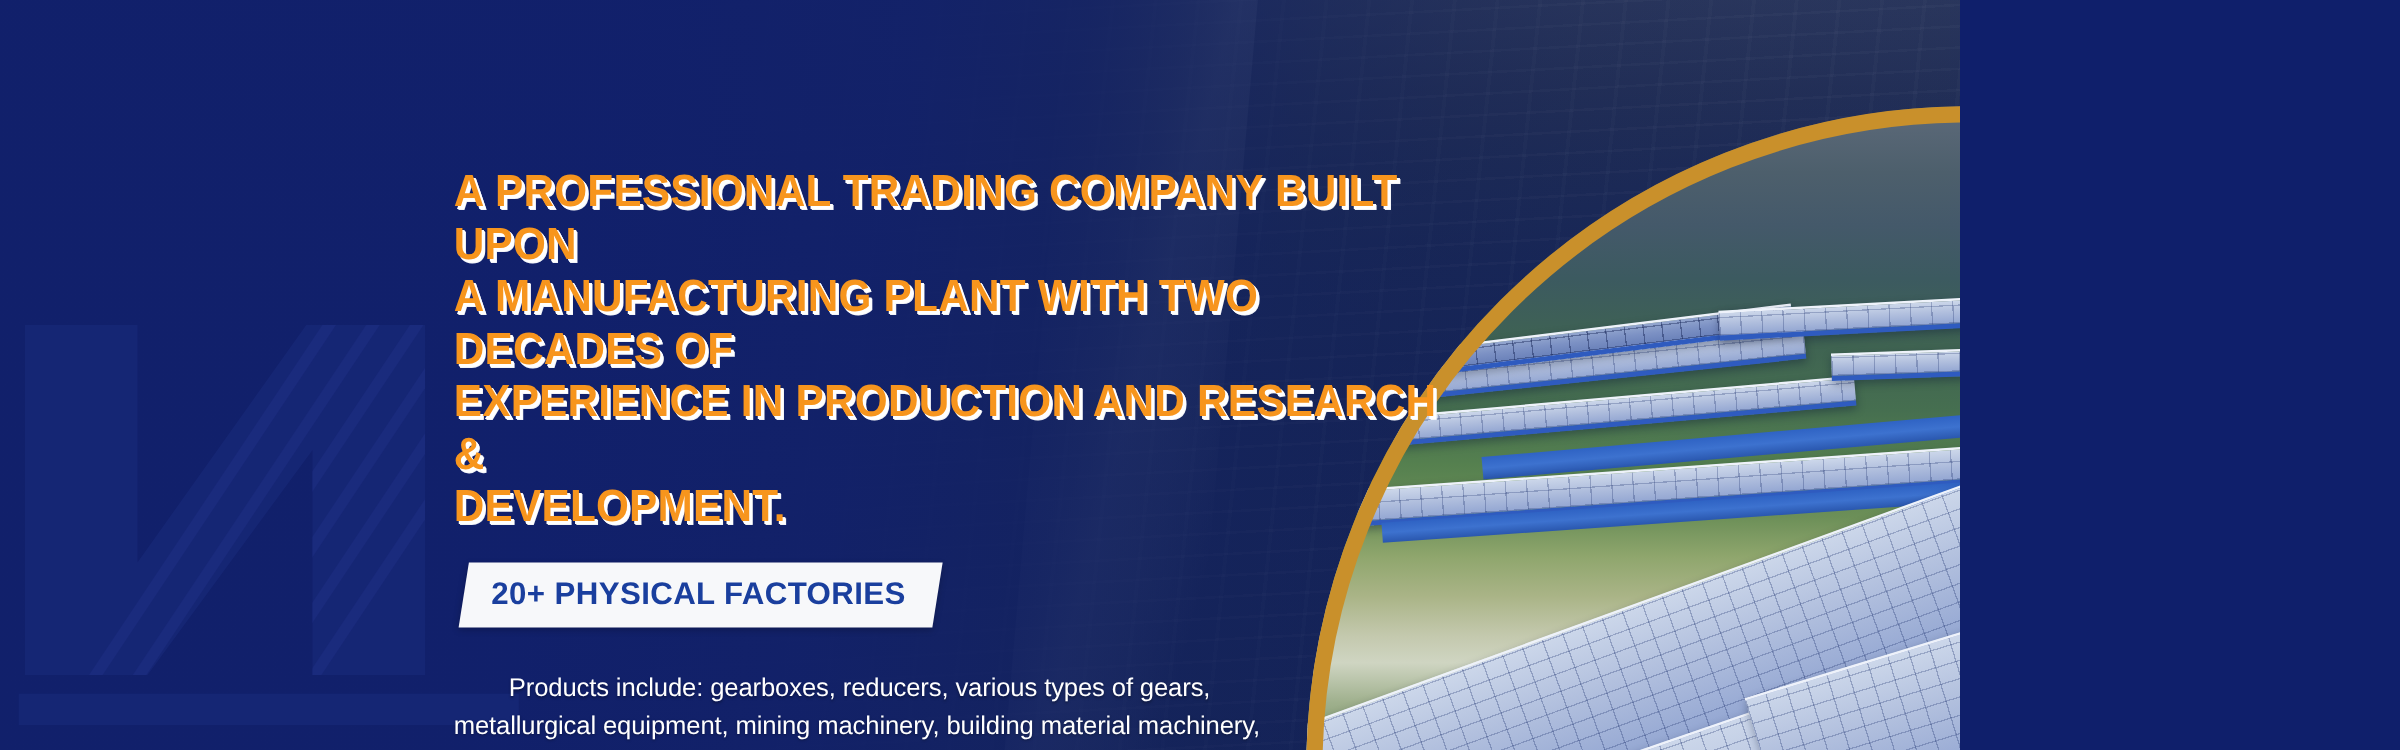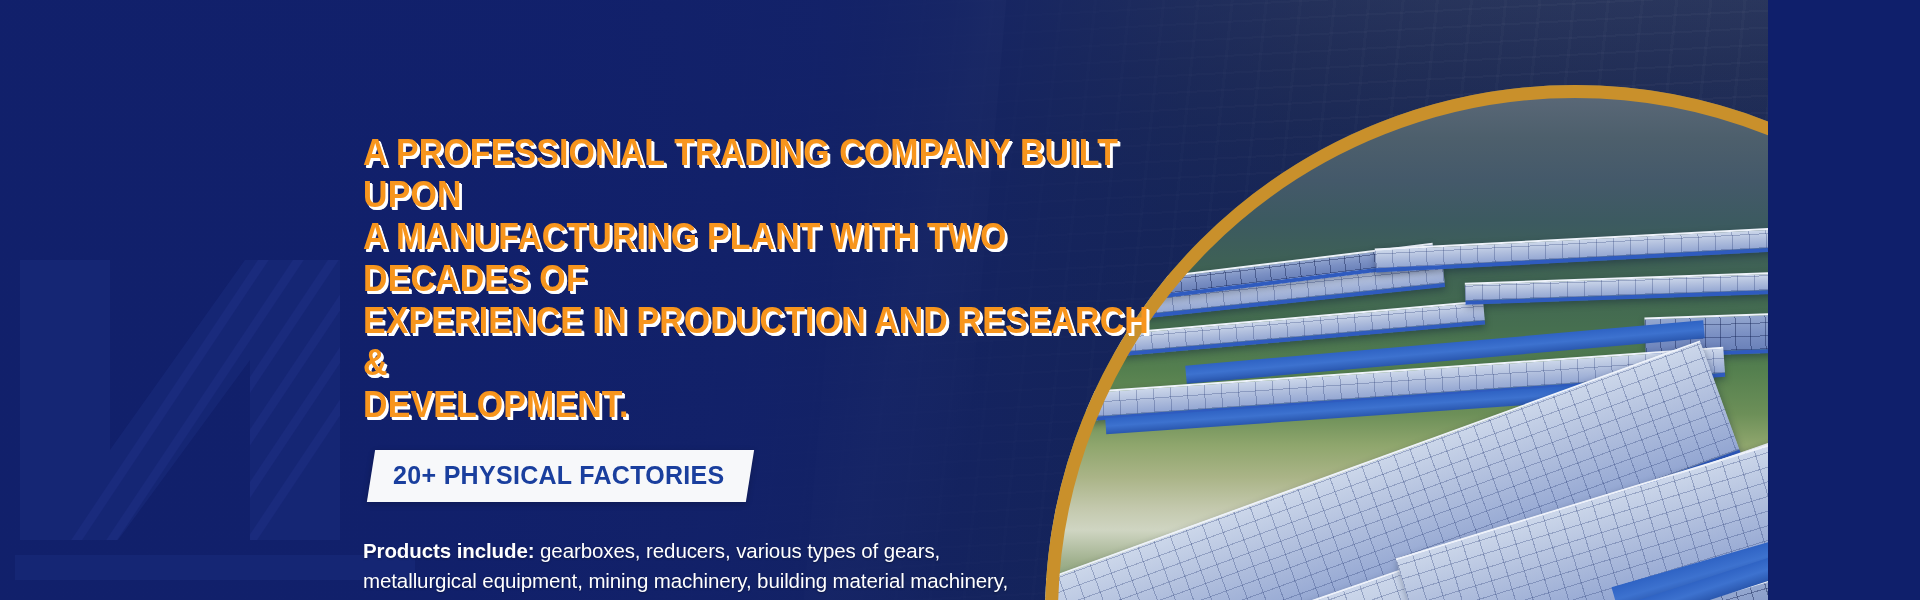--- a/index.html
+++ b/index.html
@@ -8,21 +8,21 @@
   html, body {
     width: 1920px;
     height: 600px;
     overflow: hidden;
     background: #0f1f6b;
     font-family: "Liberation Sans", sans-serif;
   }
 
   .banner {
     position: relative;
-    width: 1768px;
+    width: 1568px;
     height: 600px;
     overflow: hidden;
     background: #6d28d9;
   }
 
   
   .photo-bg {
     position: absolute;
     inset: 0;
     background:
@@ -235,21 +235,21 @@
 
   .products {
     margin-top: 34px;
     color: #ffffff;
     font-size: 20.5px;
     line-height: 30px;
     width: 672px;
     letter-spacing: -0.1px;
     text-shadow: 0 1px 2px rgba(0,0,0,0.35);
   }
-  .products b { font-weight: 700; }
+  .products b { font-weight: 400; margin-left: 44px; }
 </style>
 </head>
 <body>
 
 <div class="banner">
 
   <div class="photo-bg"></div>
   <div class="navy-wash"></div>
 
   <svg class="watermark" viewBox="0 0 430 340" xmlns="http://www.w3.org/2000/svg">

